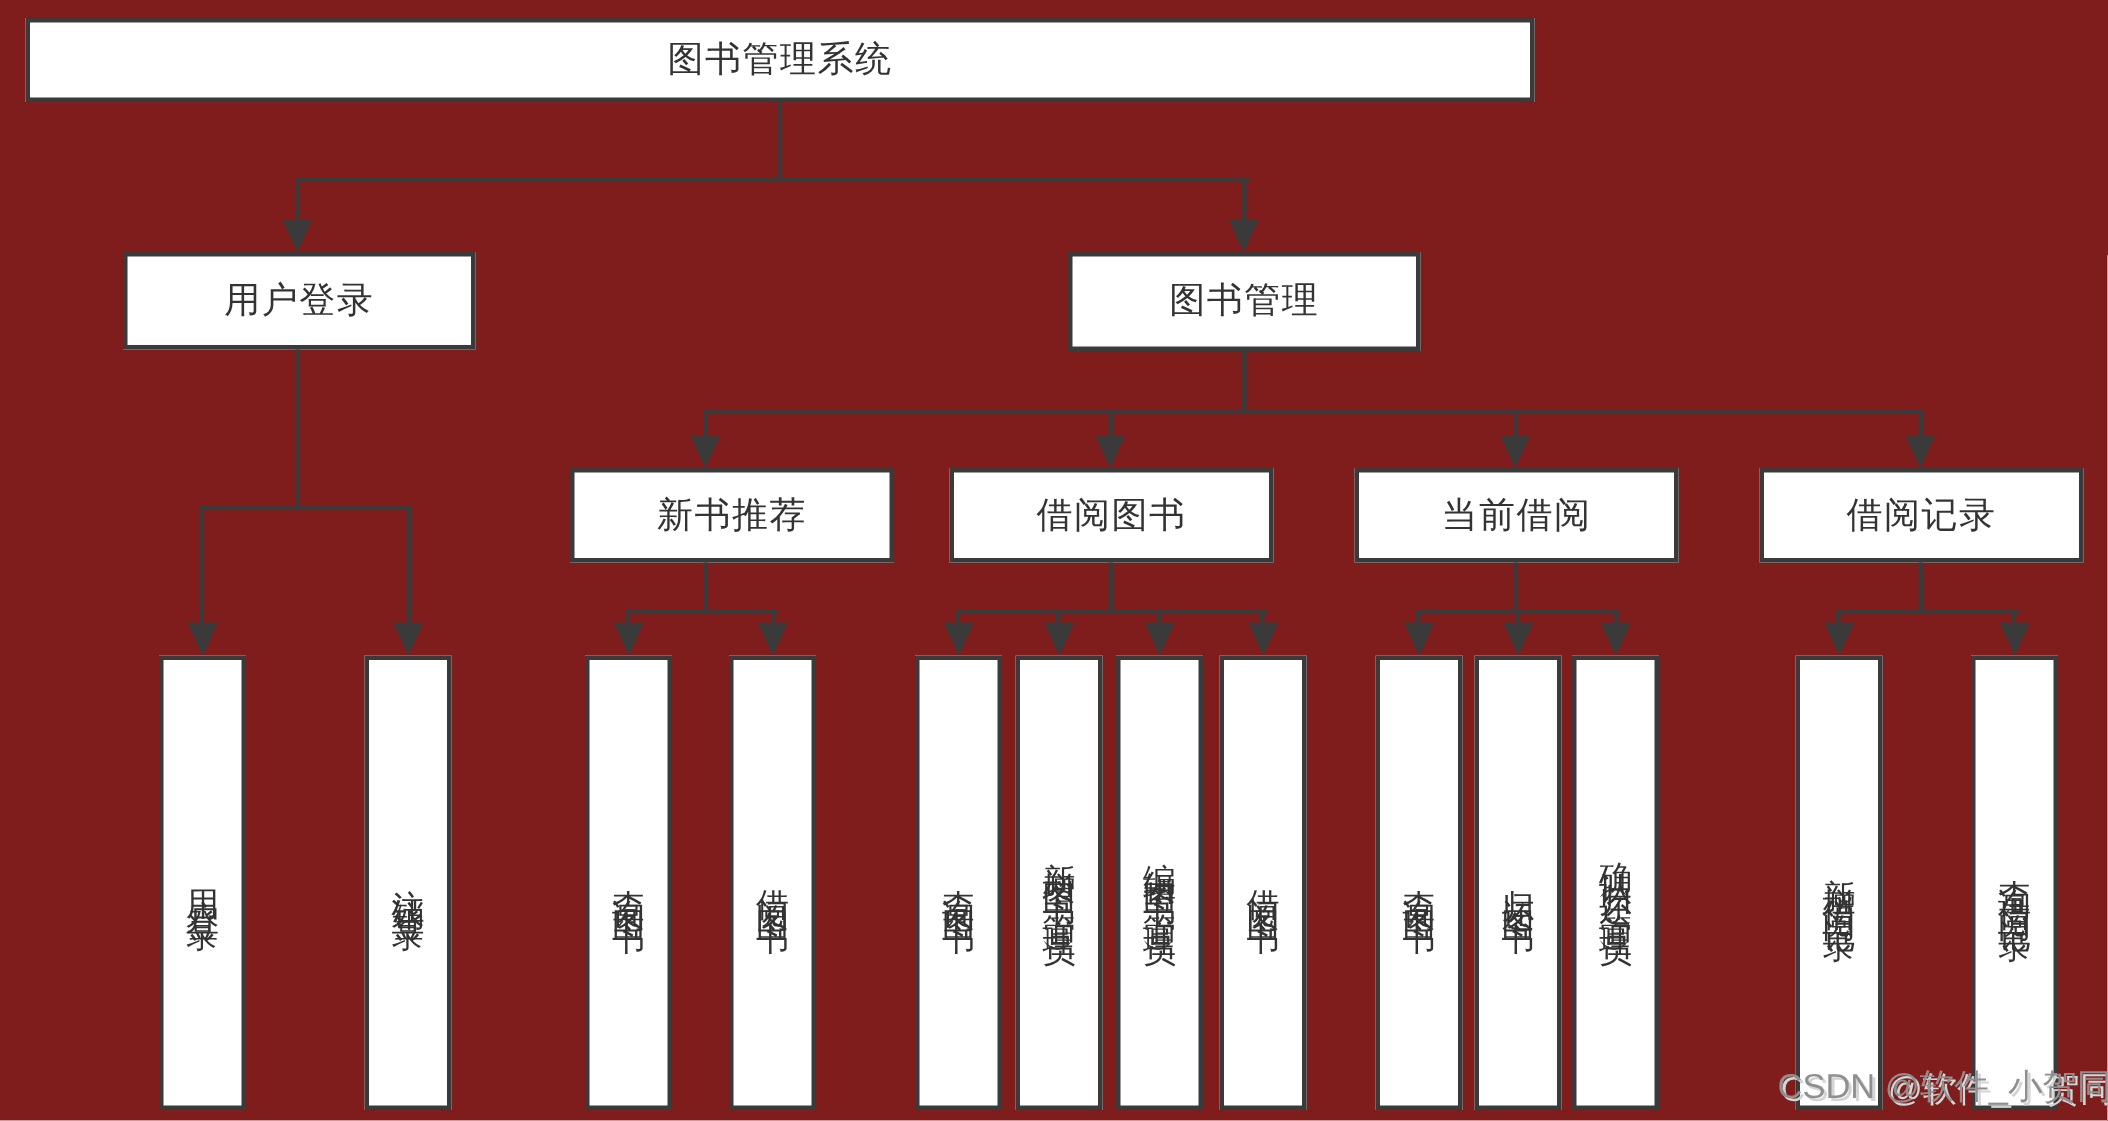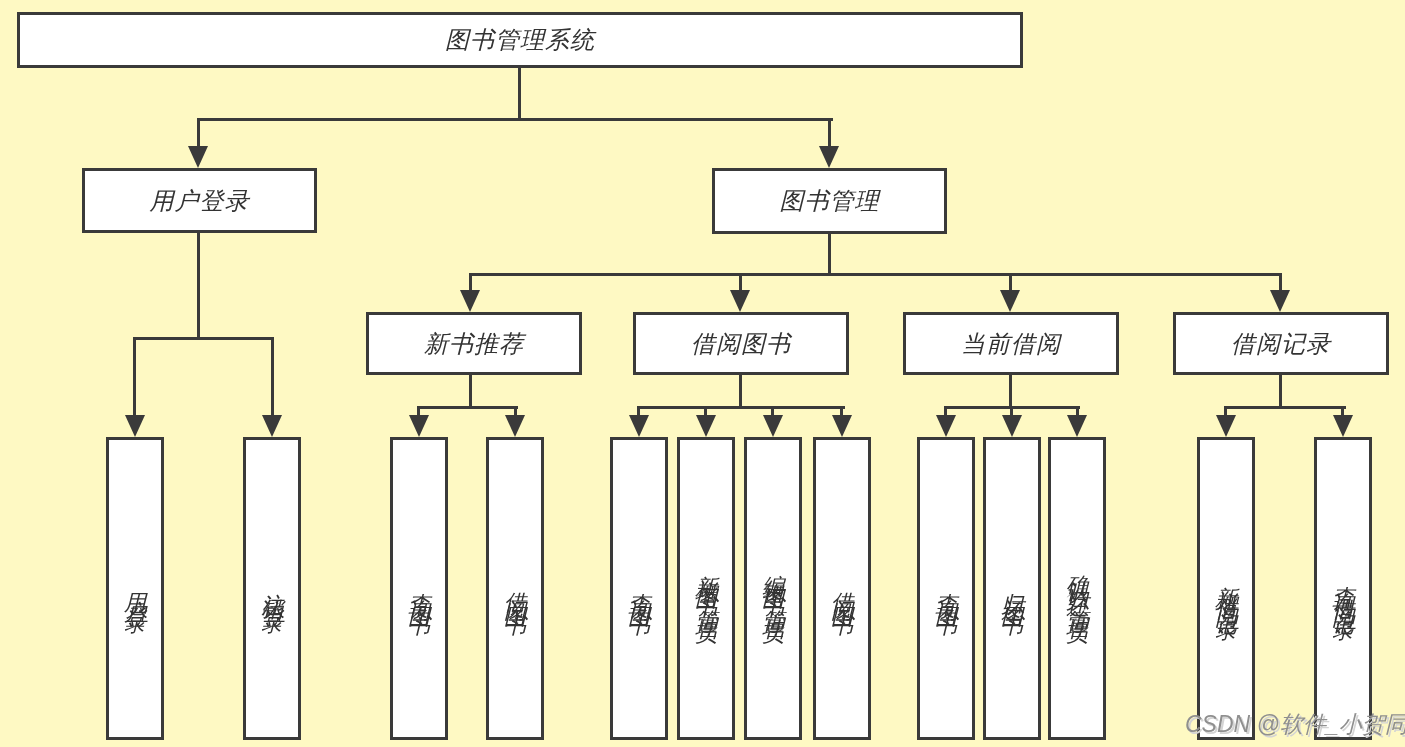--- a/index.html
+++ b/index.html
@@ -1,18 +1,18 @@
 <!DOCTYPE html>
 <html><head>
 <meta charset="utf-8">
 <style>
   html,body{margin:0;padding:0;background:#ffffff;}
   #stage{
-    position:relative;width:1405px;height:747px;background:#fef9c3;overflow:hidden;
-    font-family:"Liberation Sans", sans-serif;color:#333333;font-style:italic;
+    position:relative;width:1405px;height:747px;background:#7f1d1d;overflow:hidden;
+    font-family:"Liberation Sans", sans-serif;color:#333333;
   }
   .box{
     position:absolute;border:3px solid #3a3a3a;background:#ffffff;box-sizing:border-box;
     display:flex;align-items:center;justify-content:center;
   }
   .hlabel{font-size:24px;color:#333333;letter-spacing:1px;white-space:nowrap;line-height:1;}
   .vbox{width:58px;top:437px;height:303px;}
   .vlabel{
     writing-mode:vertical-rl;text-orientation:mixed;font-size:22px;line-height:1;
     letter-spacing:7px;color:#333333;white-space:nowrap;
@@ -62,21 +62,21 @@
   <div class="line" style="left:469px;top:273px;width:813px;height:3px;"></div>
   <div class="line" style="left:469px;top:273px;width:3px;height:17px;"></div>
   <div class="arrow" style="left:460px;top:290px;"></div>
   <div class="line" style="left:739px;top:273px;width:3px;height:17px;"></div>
   <div class="arrow" style="left:730px;top:290px;"></div>
   <div class="line" style="left:1009px;top:273px;width:3px;height:17px;"></div>
   <div class="arrow" style="left:1000px;top:290px;"></div>
   <div class="line" style="left:1279px;top:273px;width:3px;height:17px;"></div>
   <div class="arrow" style="left:1270px;top:290px;"></div>
 
-  <div class="box" style="left:366px;top:312px;width:216px;height:63px;">
+  <div class="box" style="left:380px;top:312px;width:216px;height:63px;">
     <span class="hlabel">新书推荐</span>
   </div>
   <div class="box" style="left:633px;top:312px;width:216px;height:63px;">
     <span class="hlabel">借阅图书</span>
   </div>
   <div class="box" style="left:903px;top:312px;width:216px;height:63px;">
     <span class="hlabel">当前借阅</span>
   </div>
   <div class="box" style="left:1173px;top:312px;width:216px;height:63px;">
     <span class="hlabel">借阅记录</span>

